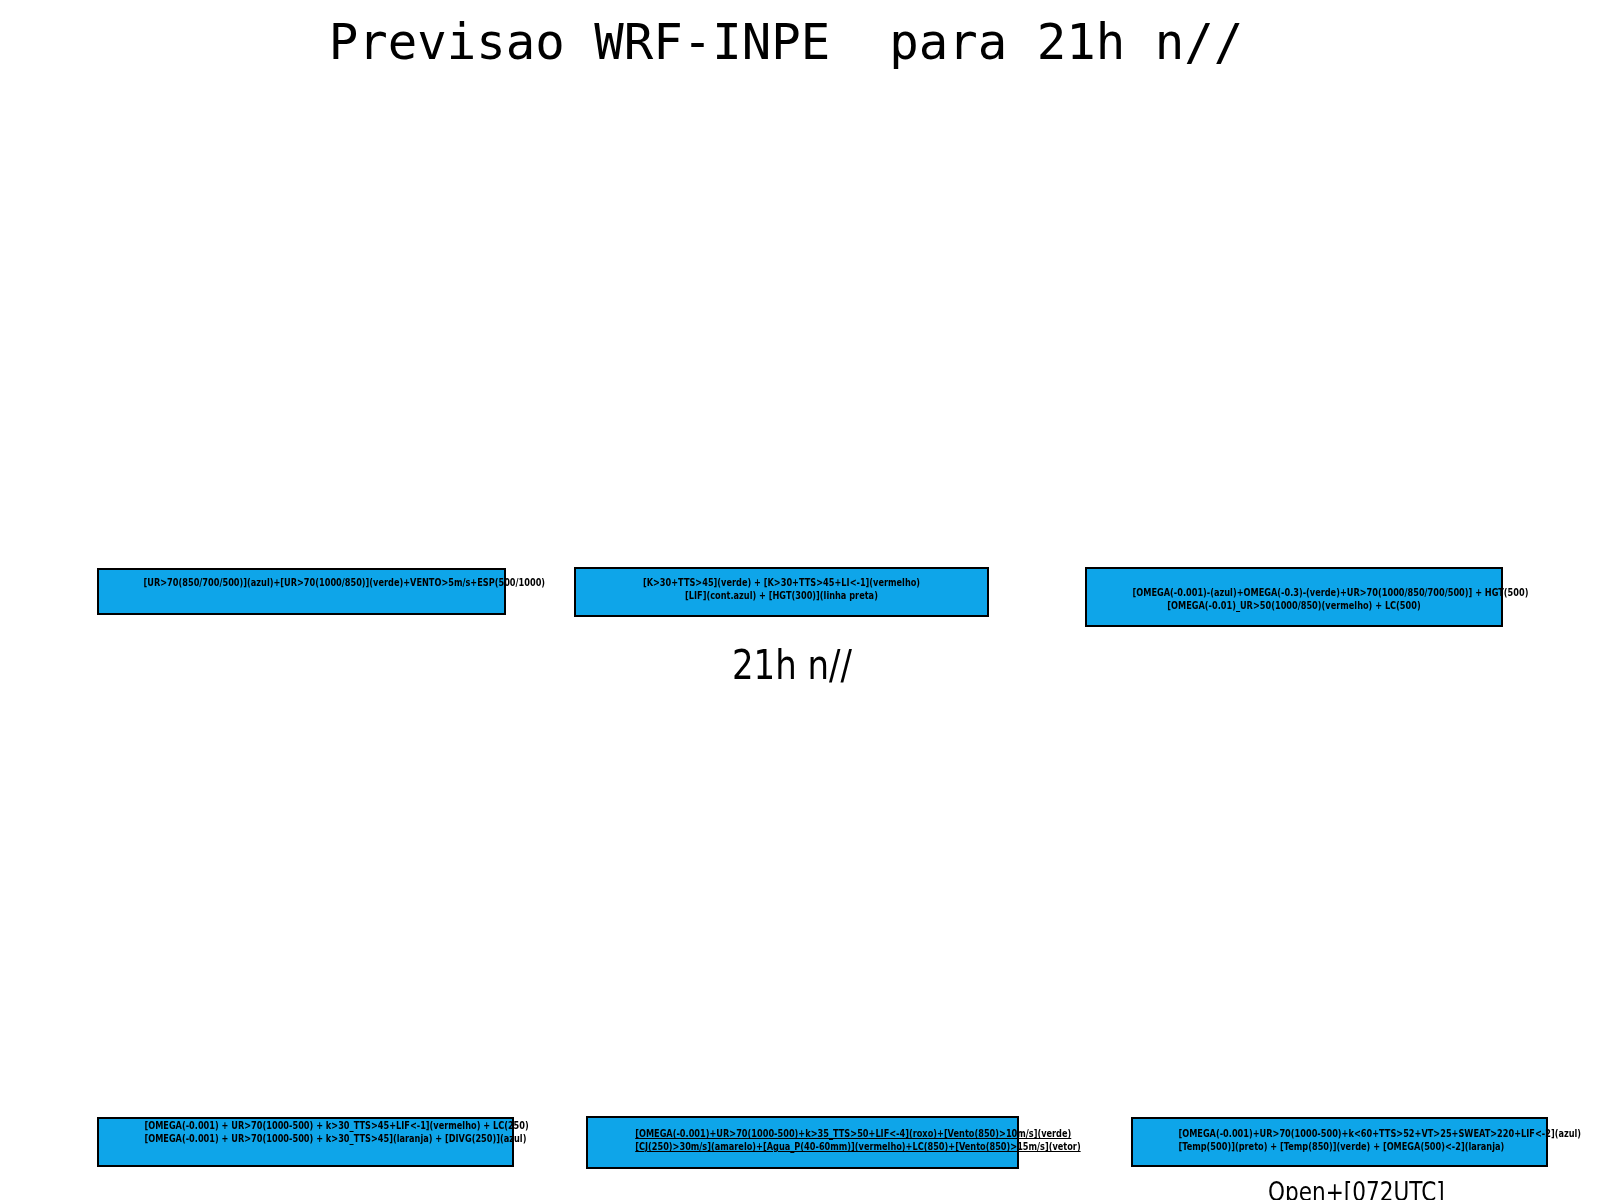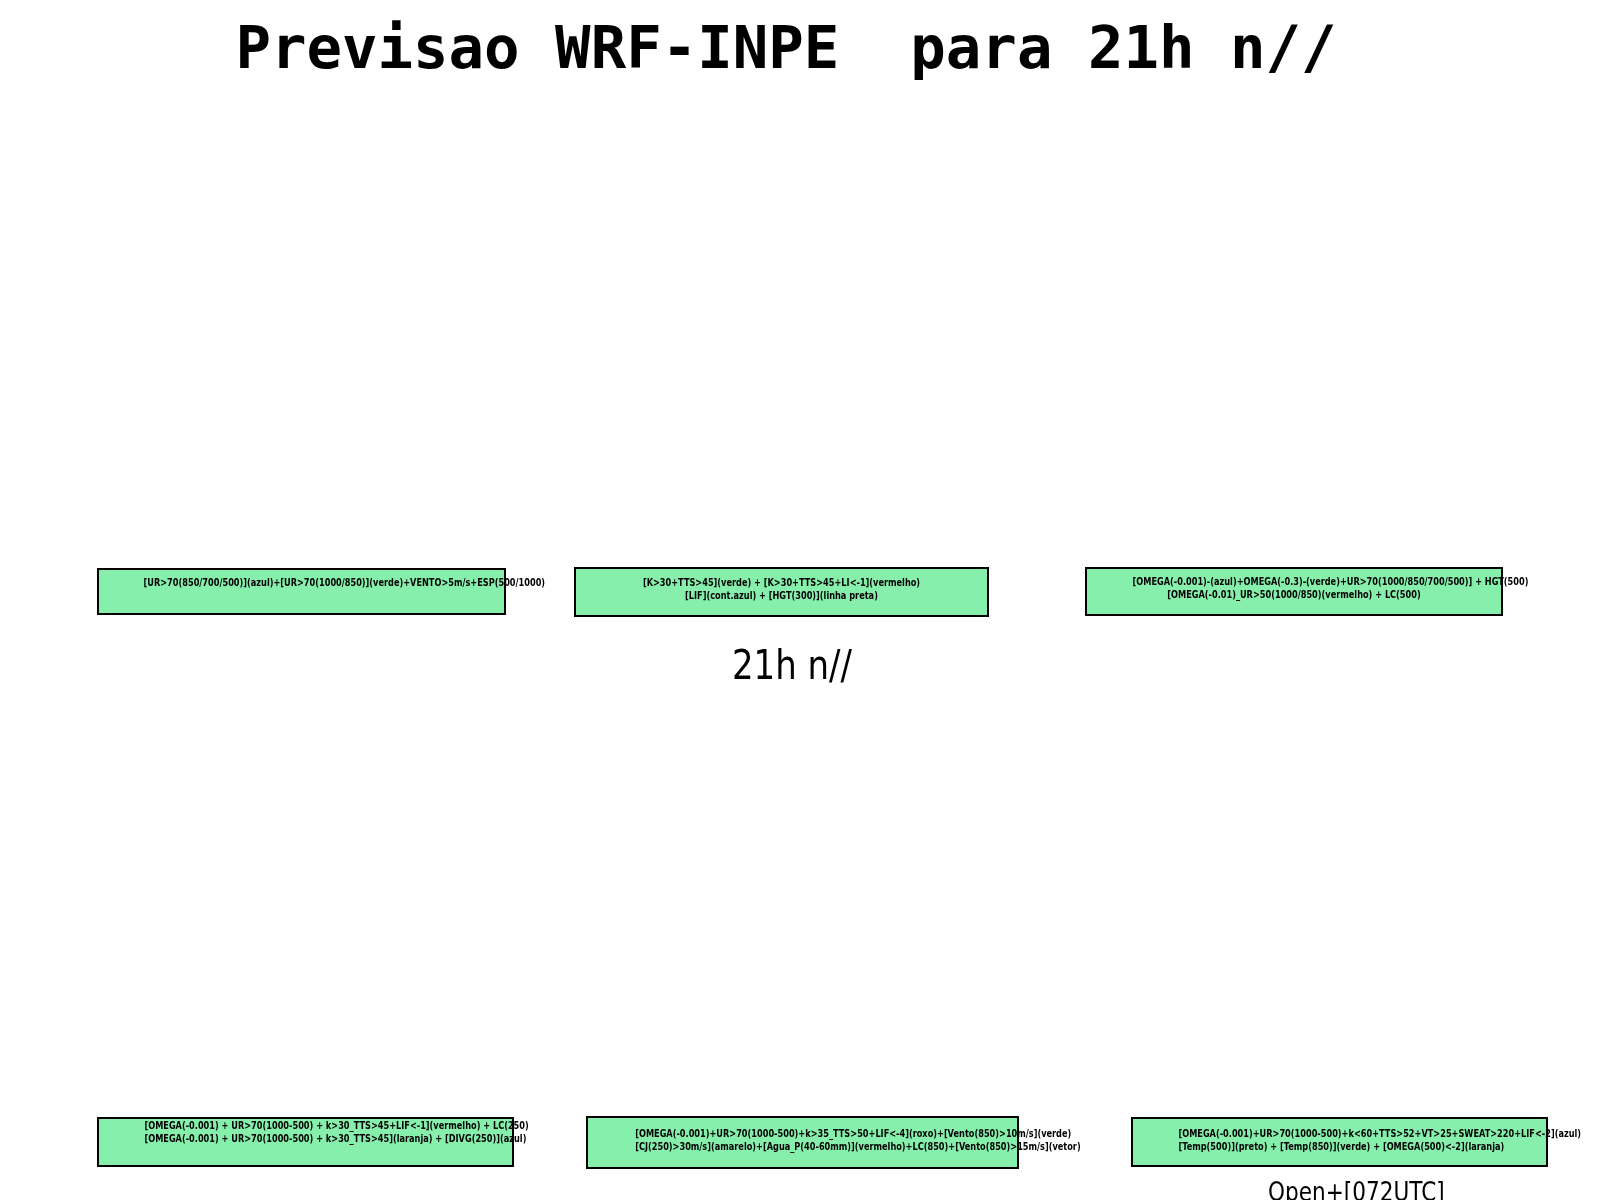--- a/index.html
+++ b/index.html
@@ -15,22 +15,22 @@
     font-family: "DejaVu Sans", sans-serif;
     color: #000000;
   }
   
   .plot-title {
     position: absolute;
     top: 18px;
     left: 786px;
     transform: translateX(-50%);
     font-family: "DejaVu Sans Mono", monospace;
-    font-size: 59px;
-    font-weight: bold;
+    font-size: 49px;
+    font-weight: normal;
     line-height: 1;
     white-space: pre;
     letter-spacing: 0px;
     color: #000000;
   }
   .plot-subtitle {
     position: absolute;
     top: 645px;
     left: 792px;
     transform: translateX(-50%) scaleX(0.85);
@@ -51,39 +51,39 @@
     font-size: 27px;
     line-height: 1.1;
     white-space: pre;
     color: #000000;
   }
   
   .panel {
     position: absolute;
     box-sizing: border-box;
     border: 2px solid #000000;
-    background: #86efac;
+    background: #0ea5e9;
     text-align: center;
     overflow: visible;
   }
   .panel .line {
     font-family: "DejaVu Sans", sans-serif;
     font-weight: bold;
     font-size: 10.5px;
     line-height: 13px;
     white-space: nowrap;
     transform: scaleX(0.78);
     transform-origin: 50% 50%;
     color: #000000;
   }
   .p1 { left: 97px;   top: 568px;  width: 409px; height: 47px; padding-top: 6px; }
   .p2 { left: 574px;  top: 567px;  width: 415px; height: 50px; padding-top: 7px; }
-  .p3 { left: 1085px; top: 567px;  width: 418px; height: 49px; padding-top: 6px; }
+  .p3 { left: 1085px; top: 567px;  width: 418px; height: 60px; padding-top: 17px; }
   .p4 { left: 97px;   top: 1117px; width: 417px; height: 50px; padding-top: 0; }
-  .p5 { left: 586px;  top: 1116px; width: 433px; height: 53px; padding-top: 9px; }
+  .p5 { left: 586px;  top: 1116px; width: 433px; height: 53px; padding-top: 9px; text-decoration: underline; }
   .p6 { left: 1087px; top: 1117px; width: 417px; height: 50px; padding-top: 8px; margin-left: 44px; }
 </style>
 </head>
 <body>
 
 <div class="plot-title">Previsao WRF-INPE  para 21h n//</div>
 
 <div class="panel p1">
   <div class="line">[UR&gt;70(850/700/500)](azul)+[UR&gt;70(1000/850)](verde)+VENTO&gt;5m/s+ESP(500/1000)</div>
 </div>

